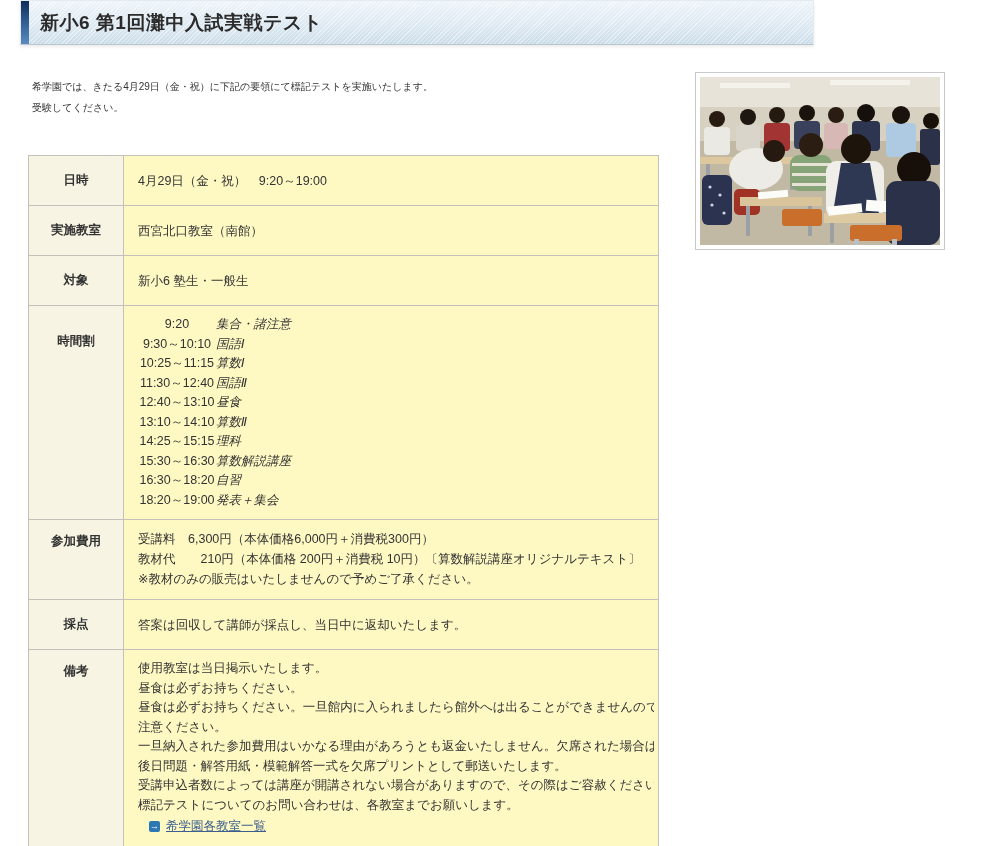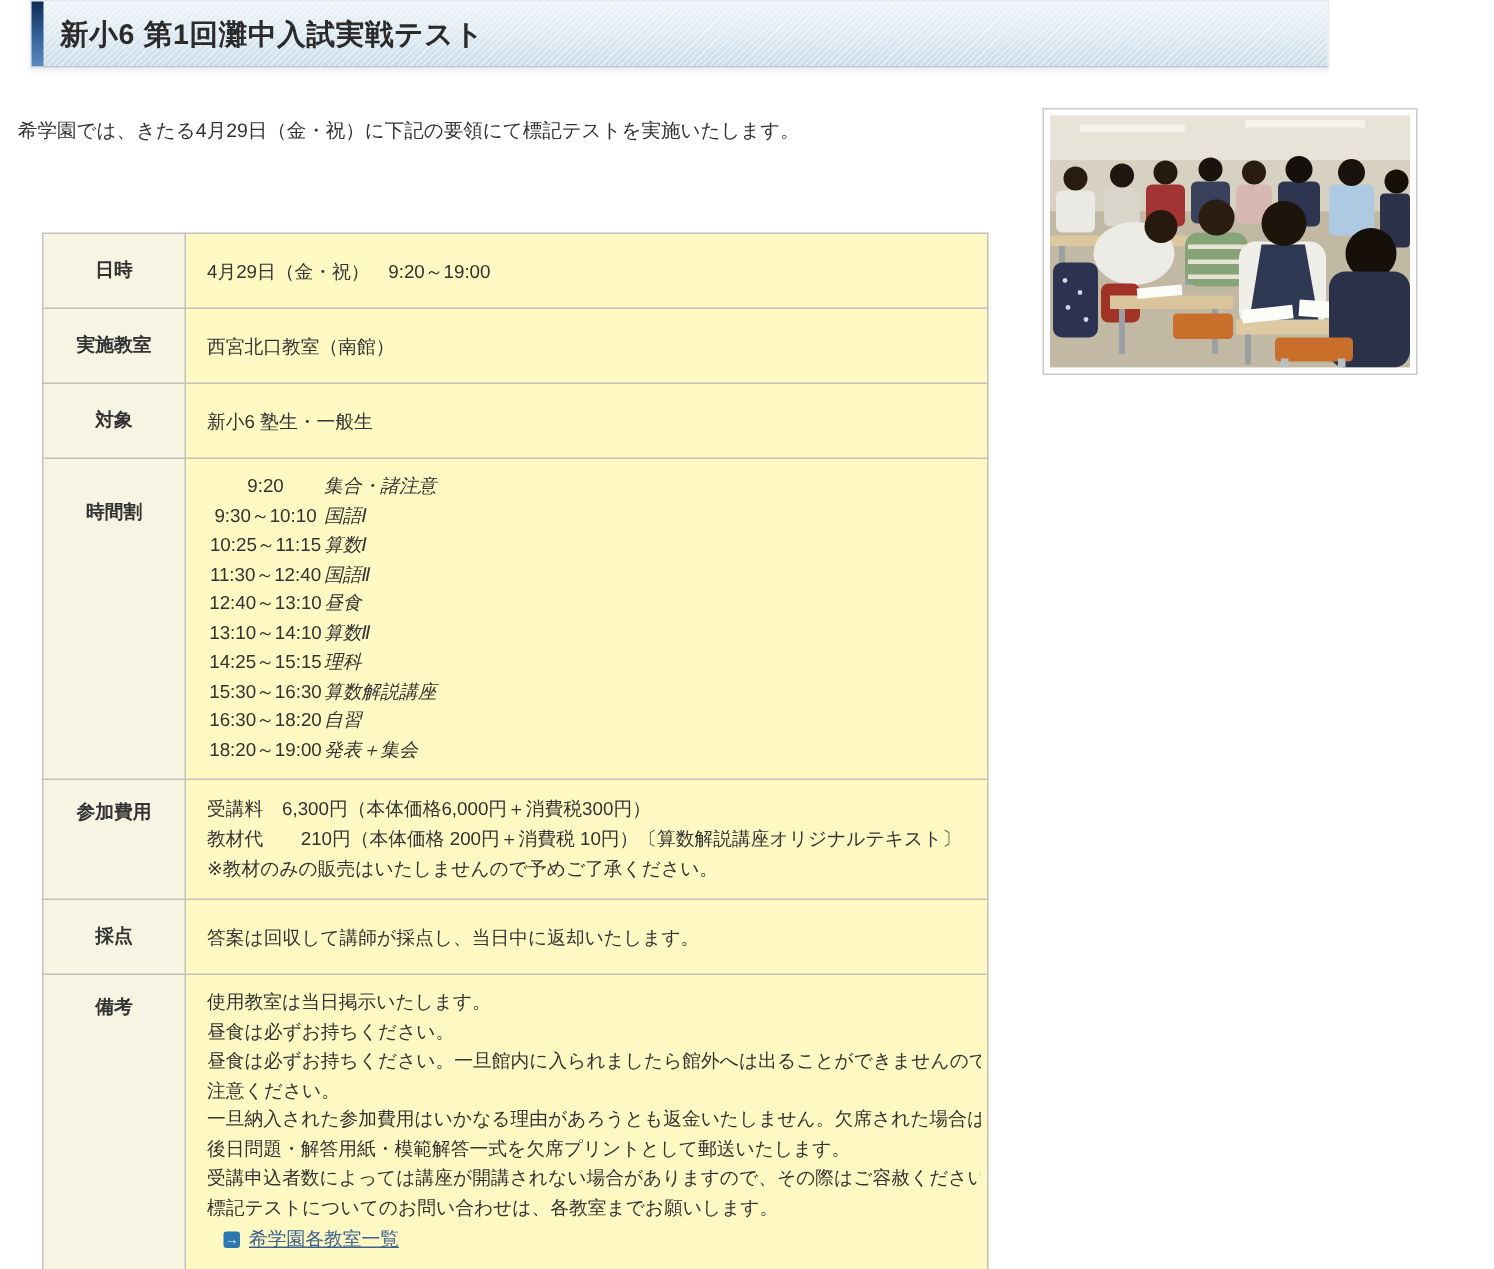--- a/index.html
+++ b/index.html
@@ -15,21 +15,21 @@
     width:996px;height:846px;
     font-family:"Liberation Sans","DejaVu Sans",sans-serif;
     color:var(--text);
     position:relative;
     overflow:hidden;
   }
   .stage{position:relative;width:996px;height:846px;}
 
   
   .header-bar{
-    position:absolute;left:20px;top:0;width:866px;height:45px;
+    position:absolute;left:20px;top:0;width:794px;height:45px;
     background:
       repeating-linear-gradient(-45deg, rgba(255,255,255,.45) 0 1px, rgba(255,255,255,0) 1px 3px),
       linear-gradient(180deg,#eef4f9 0%,#dde9f2 55%,#cbdde9 100%);
     border:1px solid #e3eaf0;
     border-bottom:1px solid #b9c5cf;
     box-shadow:0 2px 3px rgba(0,0,0,.08);
     display:flex;align-items:center;
   }
   .header-accent{
     position:absolute;left:0;top:0;width:8px;height:100%;
@@ -37,22 +37,22 @@
     background:linear-gradient(180deg,#0e2d58 0%,#35629a 55%,#5a8bc0 100%);
   }
   .header-title{
     margin-left:19px;
     font-size:19px;font-weight:bold;color:#2b2b2b;
     letter-spacing:.5px;
   }
 
   
   .intro{
-    position:absolute;left:12px;top:76px;width:660px;
-    font-size:13px;line-height:21px;color:var(--text);
+    position:absolute;left:32px;top:76px;width:660px;
+    font-size:10px;line-height:21px;color:var(--text);
   }
 
   
   .photo-frame{
     position:absolute;left:695px;top:72px;
     background:#fff;border:1px solid #c9c9c9;padding:4px;
   }
   .photo-frame svg{display:block;}
 
   
@@ -99,20 +99,21 @@
 
 <div class="stage">
 
   <div class="header-bar">
     <div class="header-accent"></div>
     <h1 class="header-title" style="margin:0 0 0 19px;">新小6 第1回灘中入試実戦テスト</h1>
   </div>
 
   <div class="intro">
     <div class="ln">希学園では、きたる4月29日（金・祝）に下記の要領にて標記テストを実施いたします。</div>
+    <div class="ln">受験してください。</div>
   </div>
 
   <div class="photo-frame">
     <svg width="240" height="168" viewBox="0 0 240 168">
       <rect width="240" height="168" fill="#c8c0ae"></rect>
       <rect width="240" height="30" fill="#e7e3d8"></rect>
       <rect x="20" y="6" width="70" height="5" fill="#f4f2ea"></rect>
       <rect x="130" y="3" width="80" height="5" fill="#f4f2ea"></rect>
       <rect x="0" y="30" width="240" height="34" fill="#d7d1c1"></rect>
       <rect x="0" y="64" width="240" height="104" fill="#c2b9a4"></rect>

